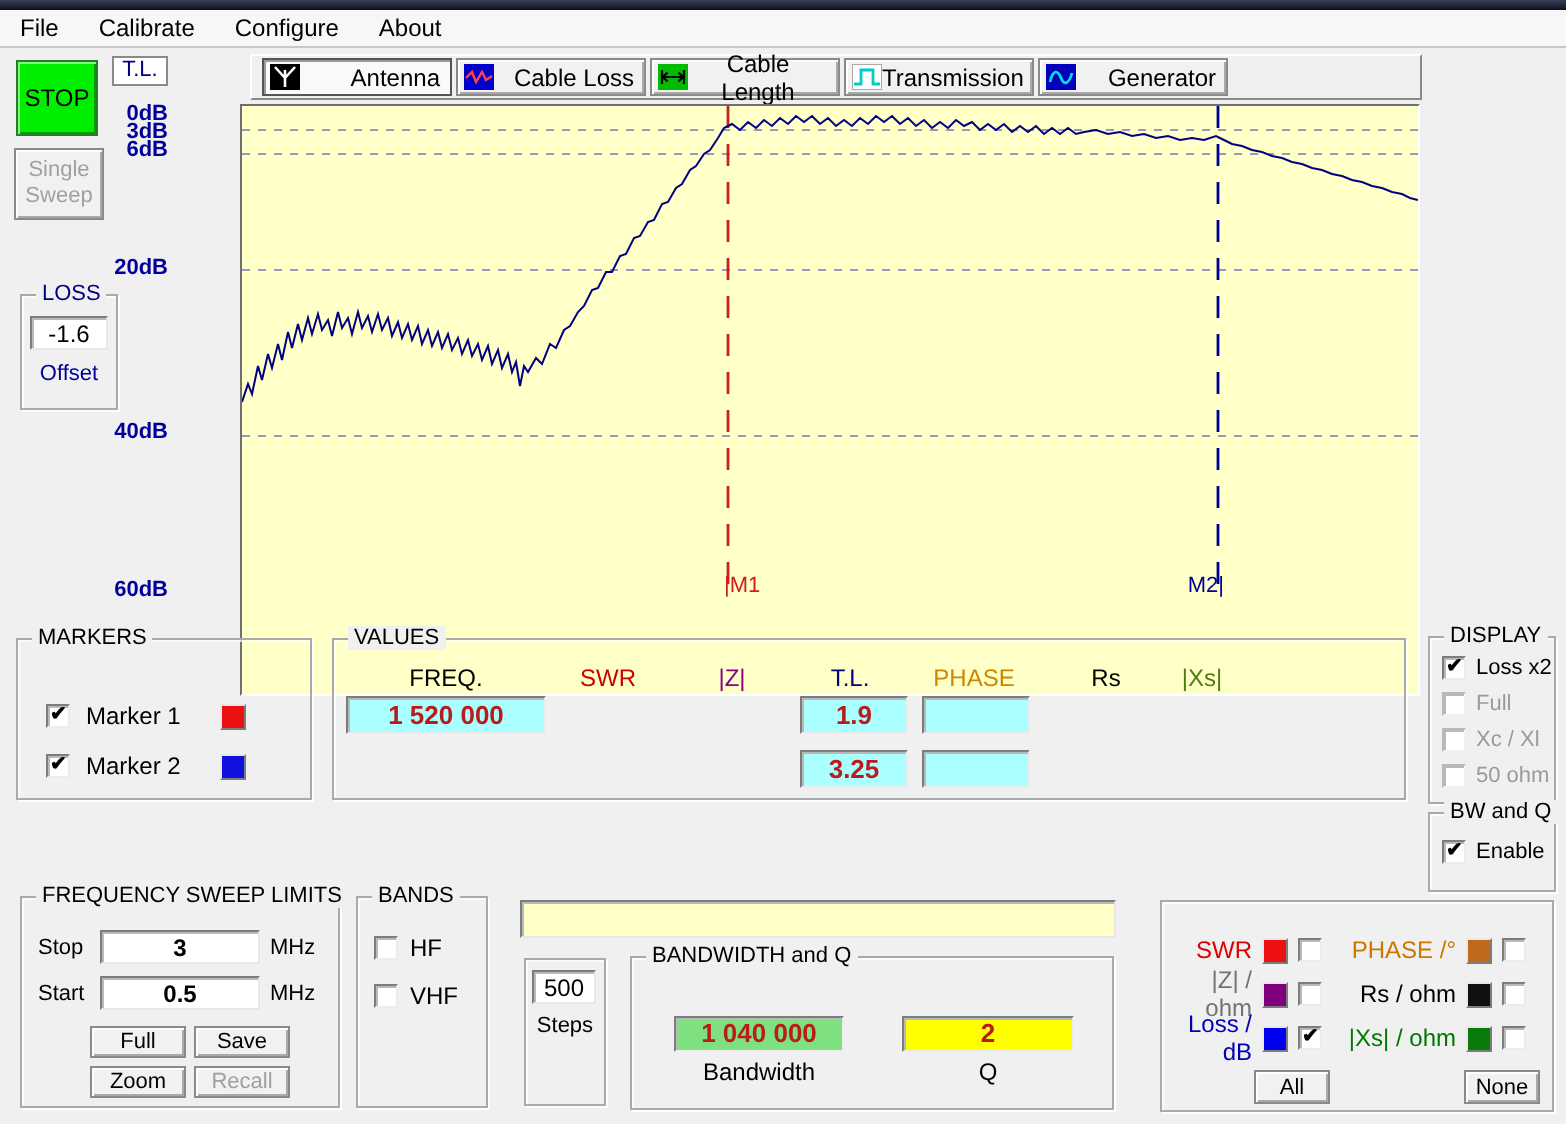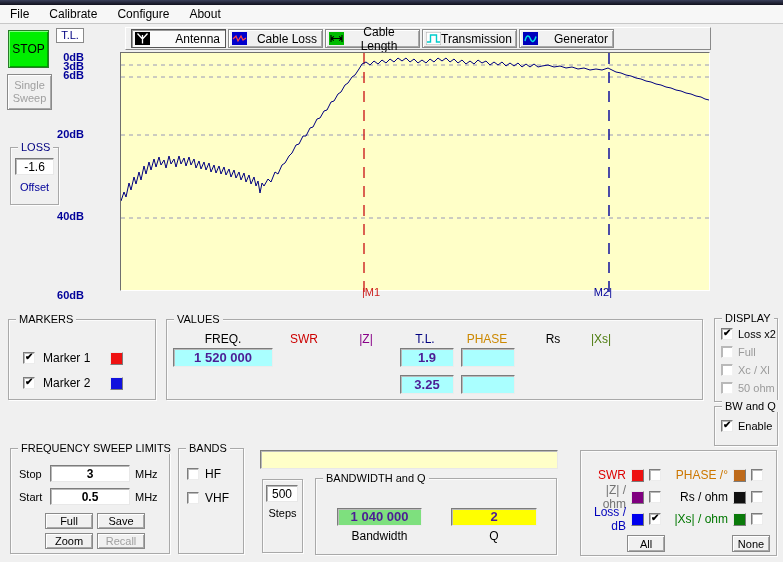--- a/index.html
+++ b/index.html
@@ -20,24 +20,24 @@
   .legend.blue { color:#000080; }
   .field { background:#fff; border:1px solid; border-color:#7c7c7c #e8e8e8 #e8e8e8 #7c7c7c; box-shadow:inset 1px 1px 0 #b9b9b9; font-size:12px; text-align:center; font-family:"Liberation Sans",sans-serif; color:#000; }
   .cb { width:12px; height:12px; background:#fff; border:1px solid; border-color:#7c7c7c #ececec #ececec #7c7c7c; box-shadow:inset 1px 1px 0 #b9b9b9; position:relative; display:inline-block; flex:none; }
   .cb.checked::after { content:"✔"; position:absolute; left:1px; top:-2px; font-size:10px; font-weight:bold; color:#000; }
   .cb.disabled { border-color:#b8b8b8 #f2f2f2 #f2f2f2 #b8b8b8; }
   .swatch { width:13px; height:13px; border:1px solid; border-color:#e8e8e8 #7c7c7c #7c7c7c #e8e8e8; display:inline-block; flex:none; }
   .toolbar { left:125px; top:27px; width:586px; height:23px; background:#f0f0f0; border:1px solid; border-color:#ffffff #8a8a8a #8a8a8a #ffffff; }
   .tb-btn { position:absolute; top:1px; width:95px; height:19px; display:flex; align-items:center; justify-content:space-between; padding:0 5px 0 3px; font-size:12px; background:#f1f1f1; border:1px solid #8a8a8a; box-shadow:inset 1px 1px 0 #fff, inset -1px -1px 0 #a9a9a9; }
   .tb-btn.pressed { background:#fafafa; border-color:#555; box-shadow:inset 1px 1px 0 #9a9a9a; }
   .tb-icon { width:15px; height:13px; flex:none; display:block; }
-  .chart { left:120px; top:52px; width:590px; height:239px; border:1px solid; border-color:#6f6f6f #ffffff #ffffff #6f6f6f; }
+  .chart { left:120px; top:52px; width:590px; height:296px; border:1px solid; border-color:#6f6f6f #ffffff #ffffff #6f6f6f; }
   .row { position:absolute; display:flex; align-items:center; gap:8px; font-size:12px; }
   .hdr { position:absolute; font-size:12px; text-align:center; top:12px; }
-  .vfield { position:absolute; height:19px; border:1px solid; border-color:#7c7c7c #ececec #ececec #7c7c7c; box-shadow:inset 1px 1px 0 #b9b9b9; font-size:13px; font-weight:bold; text-align:center; line-height:17px; color:#4c1d95; }
+  .vfield { position:absolute; height:19px; border:1px solid; border-color:#7c7c7c #ececec #ececec #7c7c7c; box-shadow:inset 1px 1px 0 #b9b9b9; font-size:13px; font-weight:bold; text-align:center; line-height:17px; color:#b91c1c; }
   .small-lbl { font-size:11px; color:#000; }
   .gray { color:#9a9a9a; }
   .tr-row { position:absolute; height:14px; display:flex; align-items:center; }
   .tr-label { font-size:12px; text-align:right; display:inline-block; }
   input.field { padding:0; }
 </style>
 </head>
 <body>
 
 <div class="abs titlebar"></div>

